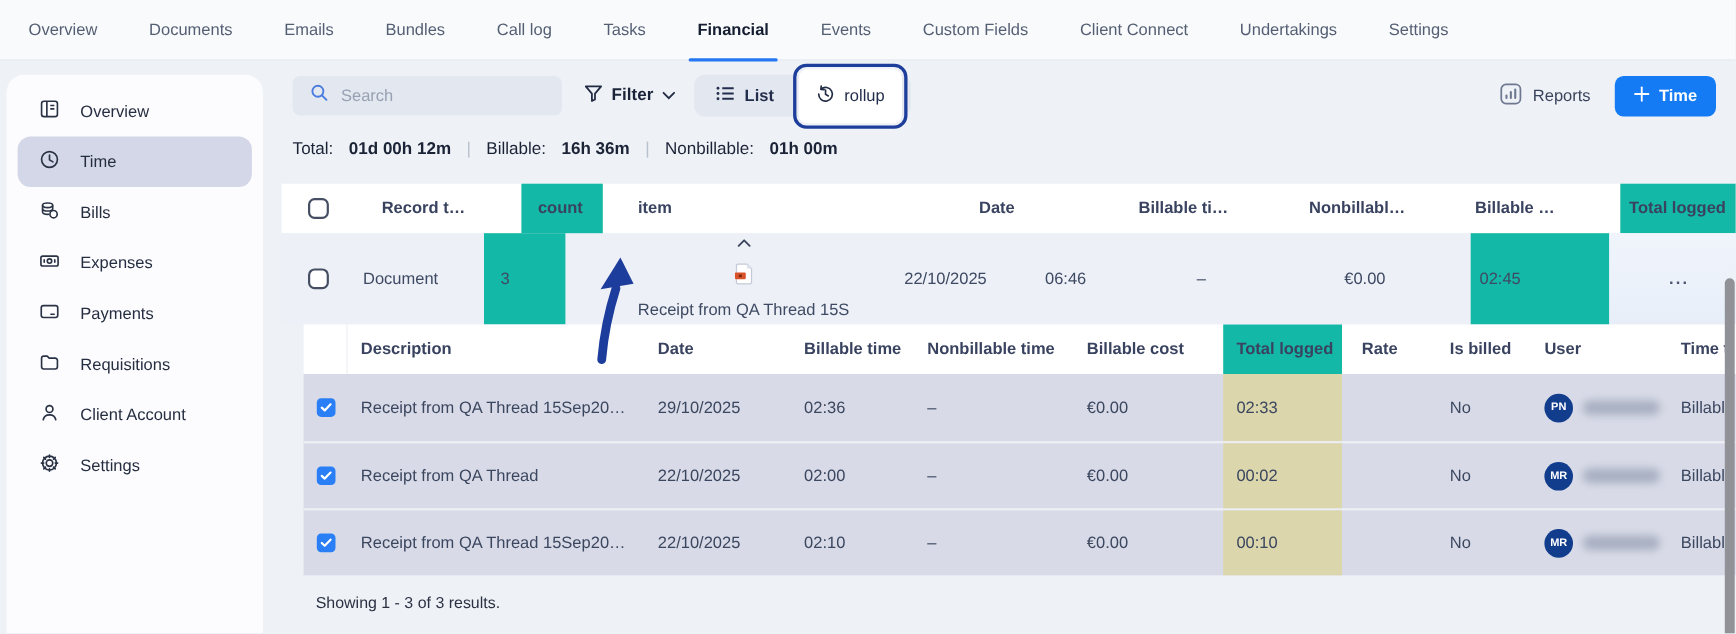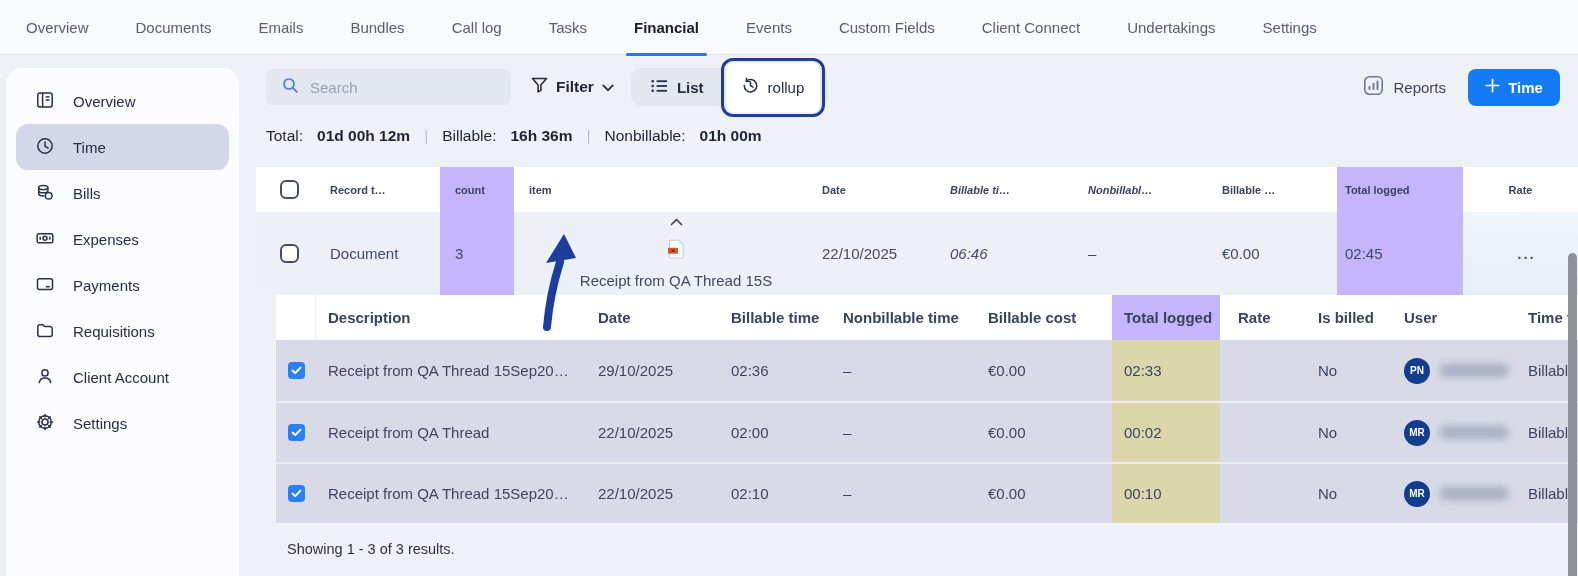--- a/index.html
+++ b/index.html
@@ -39,30 +39,30 @@
   .time-btn { margin-left:22px; width:92px; height:37px; background:#147bf5; border:none; border-radius:8px; color:#fff;
               font-size:15px; font-weight:700; display:flex; align-items:center; justify-content:center; gap:8px; cursor:pointer; font-family:inherit; }
 
   .summary { position:absolute; left:10px; top:72px; display:flex; align-items:center; gap:14px; font-size:15.5px; color:#1b2336; }
   .summary b { font-weight:700; }
   .summary .divider { color:#b9c0ce; }
 
   
   .roll-table { position:absolute; left:0; top:112px; width:1322px; }
   .grid-m { display:grid; grid-template-columns:50px 134px 74px 298px 132px 138px 130px 125px 126px 1fr; }
-  .roll-head { background:#ffffff; height:45px; font-weight:700; color:#39435f; font-size:11px; }
+  .roll-head { background:#ffffff; height:45px; font-weight:700; color:#39435f; font-size:15px;gap:17px; }
   .roll-row  { background:#edf0f6; height:83px; color:#3e4a63; font-size:15px; }
   .c { display:flex; align-items:center; height:100%; padding-left:12px; overflow:hidden; white-space:nowrap; }
   .c.center { justify-content:center; padding-left:0; }
   .c.pad24 { padding-left:24px; }
   .c.pad15 { padding-left:15px; }
   .c.pad10 { padding-left:10px; }
   .c.pad8  { padding-left:8px; }
-  .c.pad6  { padding-left:6px;font-style:italic; }
-  .yellow-light { background:#c4b5fd;text-align:center; }
+  .c.pad6  { padding-left:6px; }
+  .yellow-light { background:#14b8a6;text-align:center; }
   .yellow-dark  { background:#dbd6ab; }
   .item-cell { gap:10px; padding-left:26px;flex-direction:column; }
   .actions-cell { justify-content:center; background:linear-gradient(180deg,#f0f5fc,#e8eef8); font-weight:700; letter-spacing:2px; color:#4a5570; cursor:pointer; }
 
   
   .cb { width:19px; height:19px; border:2px solid #454e63; border-radius:6px; background:#fff; cursor:pointer; flex:0 0 auto; }
   .cb-checked { width:17px; height:17px; border-radius:4px; background:#2b7ff6; display:flex; align-items:center; justify-content:center; cursor:pointer; flex:0 0 auto; }
 
   
   .detail { position:absolute; left:20px; top:240px; width:1422px; }

